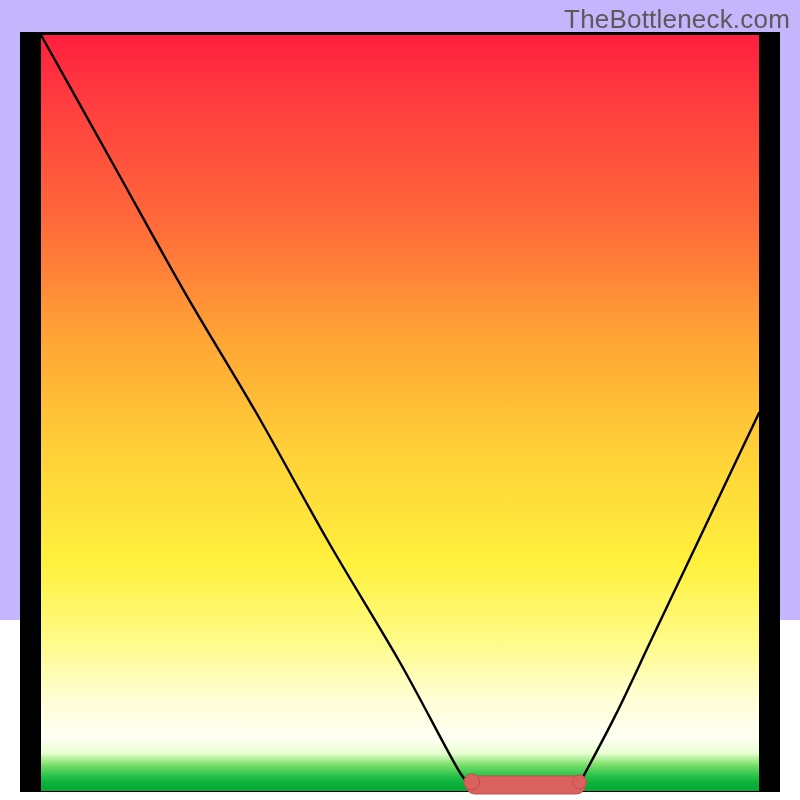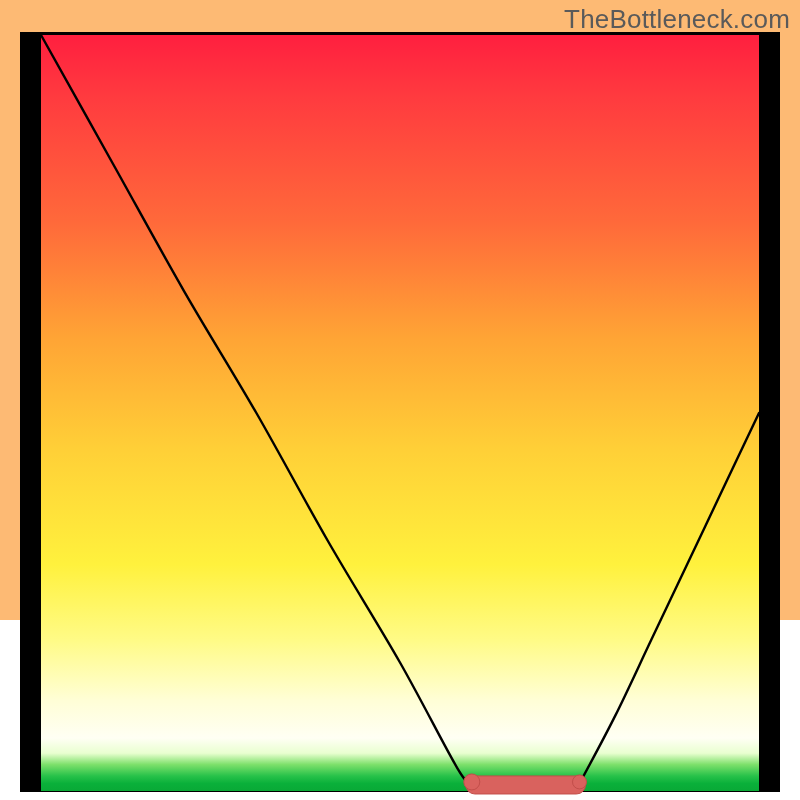--- a/index.html
+++ b/index.html
@@ -1,21 +1,21 @@
 <!DOCTYPE html>
 <html><head>
 <meta charset="utf-8">
 <style>
   * { margin: 0; padding: 0; box-sizing: border-box; }
   html, body { width: 800px; height: 800px; overflow: hidden; background: #fff; }
   .stage {
     position: relative;
     width: 800px;
     height: 620px;
-    background: #fdba74;
+    background: #c4b5fd;
   }
   .watermark {
     position: absolute;
     top: 4px;
     right: 10px;
     font-family: Arial, Helvetica, sans-serif;
     font-size: 26px;
     font-weight: 400;
     color: #5a5a5a;
     letter-spacing: 0.2px;

